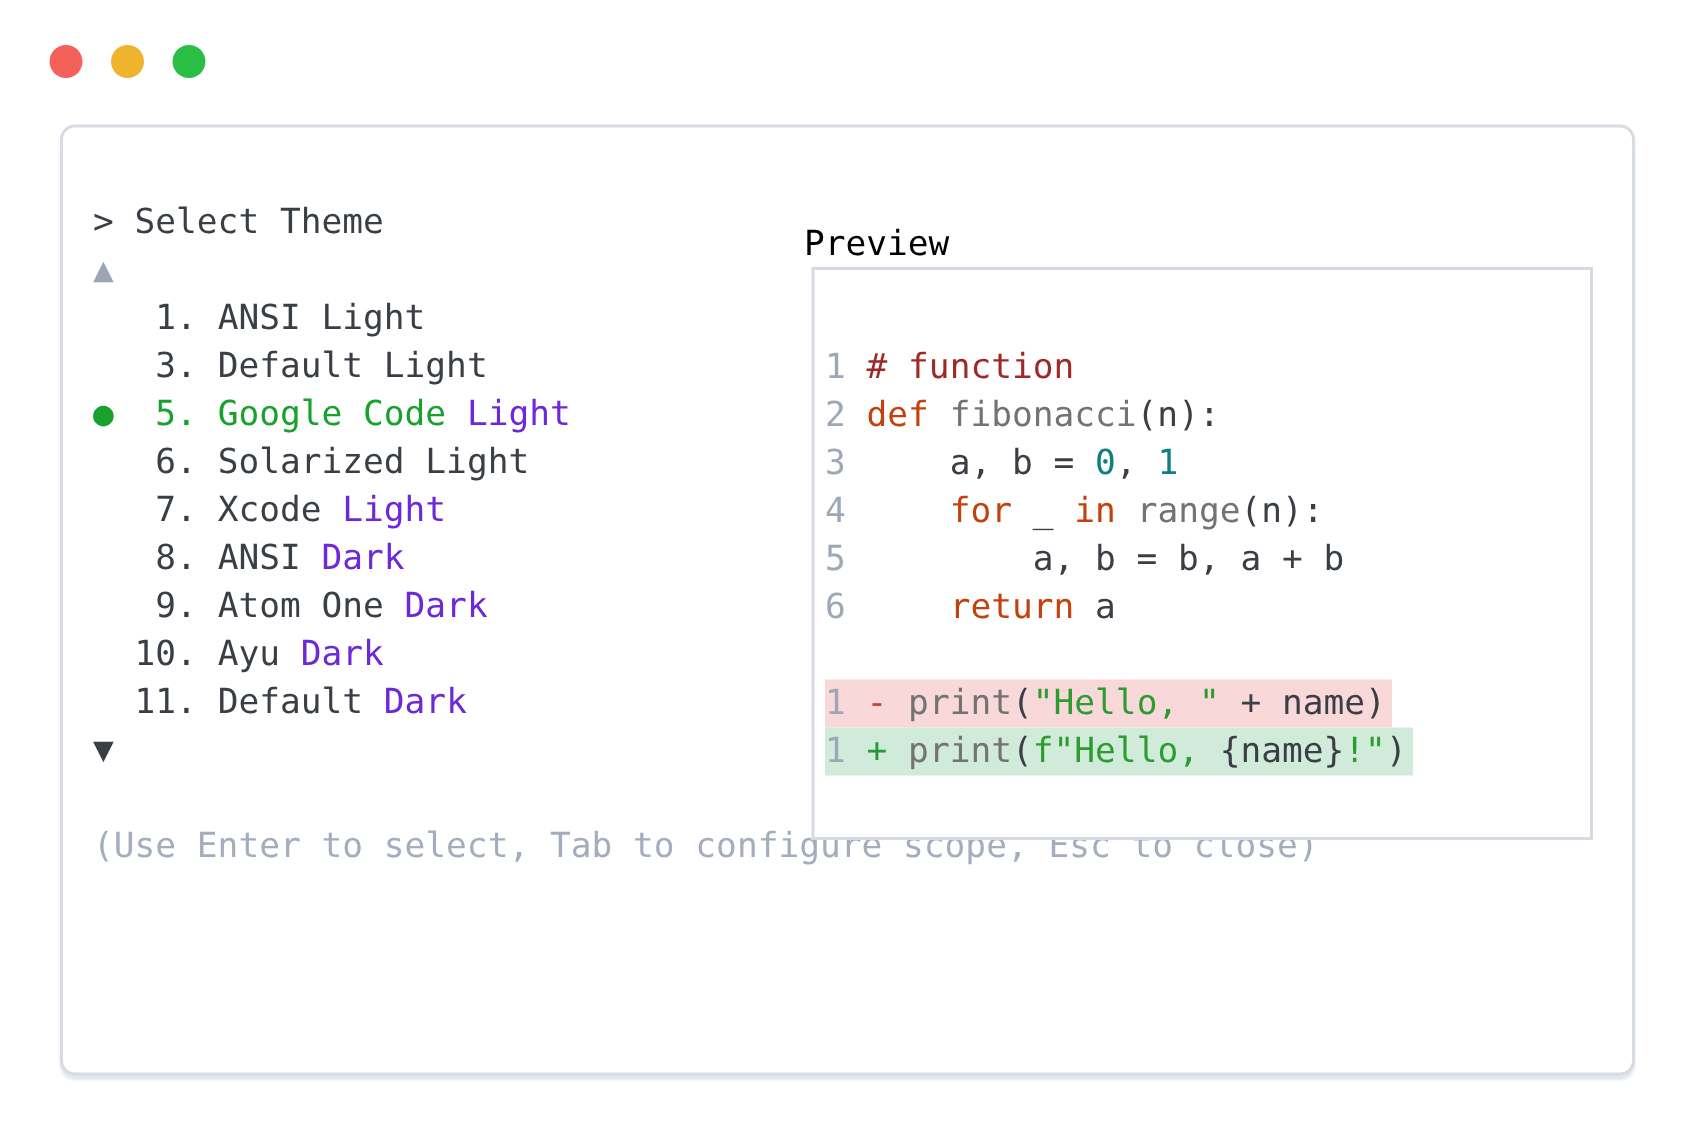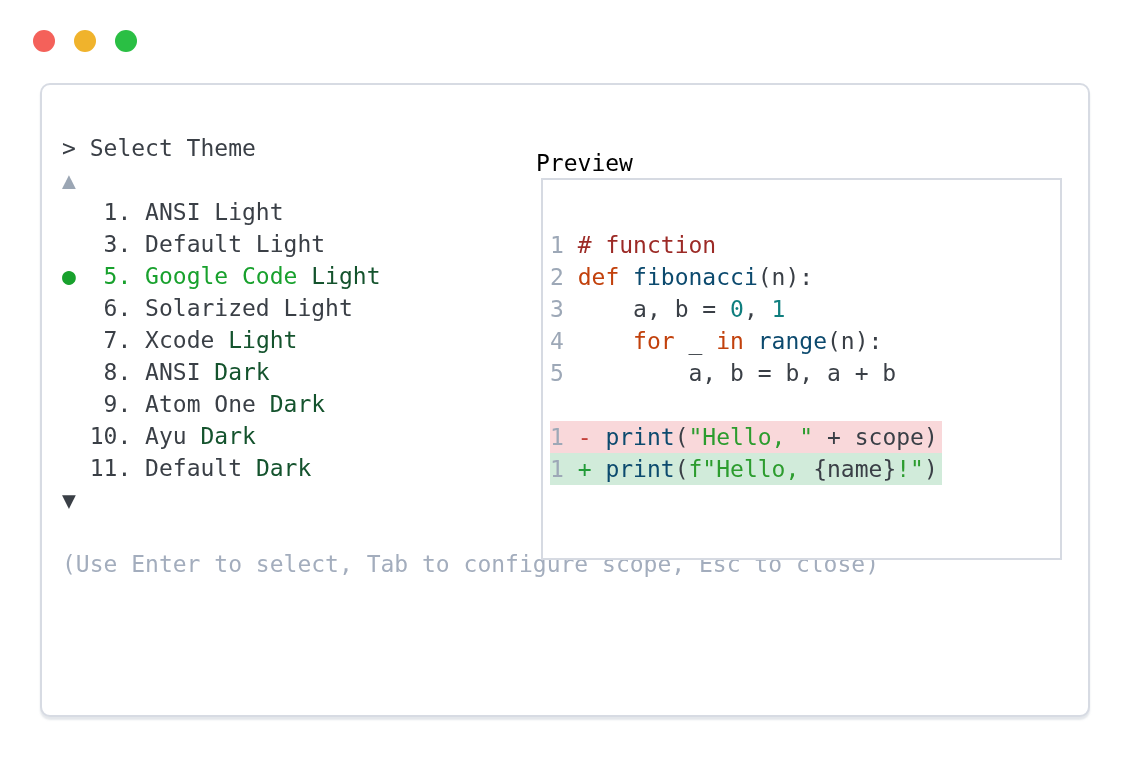--- a/index.html
+++ b/index.html
@@ -22,35 +22,35 @@
     box-sizing:border-box; box-shadow:0 3px 2px rgba(176,182,196,0.35);
   }
 
   .mono-line { height:32px; line-height:32px; font-size:23px; white-space:pre; }
 
   .left-col { position:absolute; left:20px; top:47px; color:#3a3f46; }
   .hdr { color:#3a3f46; }
   .arrow-up   { color:#9ba6b4; }
   .arrow-down { color:#3a3f46; }
   .item-green { color:#18a12d; }
-  .item-gray  { color:#14532d; }
+  .item-gray  { color:#6d28d9; }
   .footer-hint{ color:#a3adbd; }
   .spacer { height:32px; }
 
   .preview-label { position:absolute; left:494px; top:47px; color:#000000;margin-top:15px; }
   .preview-box {
     position:absolute; left:499px; top:93px; width:521px; height:382px;
     border:2px solid #d6dae2; box-sizing:border-box; background:#ffffff;
   }
   .code { position:absolute; left:7px; top:49px; color:#3a3f46; }
 
   .ln { color:#9da8b7; }
   .tok-plain   { color:#3a3f46; }
   .tok-kw      { color:#c2410c; }
-  .tok-fn      { color:#0c4a6e; }
+  .tok-fn      { color:#737373; }
   .tok-num     { color:#0f7e7e; }
   .tok-str     { color:#2c9c2e; }
   .tok-comment { color:#9c2a26; }
   .sign-minus  { color:#c4403a; }
   .sign-plus   { color:#219b38; }
   .diff-removed { background:#f9d8da; }
   .diff-added   { background:#d1ebda; }
   .diff-span { display:inline-block; padding-right:4px; }
 </style>
 </head>
@@ -85,19 +85,20 @@
 
   <div class="preview-label mono-line">Preview</div>
 
   <div class="preview-box">
     <div id="preview-code" class="code">
         <div class="mono-line"><span class="ln">1 </span><span class="tok-comment"># function</span></div>
         <div class="mono-line"><span class="ln">2 </span><span class="tok-kw">def</span><span class="tok-plain"> </span><span class="tok-fn">fibonacci</span><span class="tok-plain">(n):</span></div>
         <div class="mono-line"><span class="ln">3 </span><span class="tok-plain">    a, b = </span><span class="tok-num">0</span><span class="tok-plain">, </span><span class="tok-num">1</span></div>
         <div class="mono-line"><span class="ln">4 </span><span class="tok-plain">    </span><span class="tok-kw">for</span><span class="tok-plain"> _ </span><span class="tok-kw">in</span><span class="tok-plain"> </span><span class="tok-fn">range</span><span class="tok-plain">(n):</span></div>
         <div class="mono-line"><span class="ln">5 </span><span class="tok-plain">        a, b = b, a + b</span></div>
+        <div class="mono-line"><span class="ln">6 </span><span class="tok-plain">    </span><span class="tok-kw">return</span><span class="tok-plain"> a</span></div>
         <div class="mono-line"></div>
-        <div class="mono-line"><span class="diff-span diff-removed"><span class="ln">1 </span><span class="sign-minus">- </span><span class="tok-fn">print</span><span class="tok-plain">(</span><span class="tok-str">"Hello, "</span><span class="tok-plain"> + scope)</span></span></div>
+        <div class="mono-line"><span class="diff-span diff-removed"><span class="ln">1 </span><span class="sign-minus">- </span><span class="tok-fn">print</span><span class="tok-plain">(</span><span class="tok-str">"Hello, "</span><span class="tok-plain"> + name)</span></span></div>
         <div class="mono-line"><span class="diff-span diff-added"><span class="ln">1 </span><span class="sign-plus">+ </span><span class="tok-fn">print</span><span class="tok-plain">(</span><span class="tok-str">f"Hello, </span><span class="tok-plain">{name}</span><span class="tok-str">!"</span><span class="tok-plain">)</span></span></div>
       </div>
   </div>
 
 </div>
 
 </body></html>

